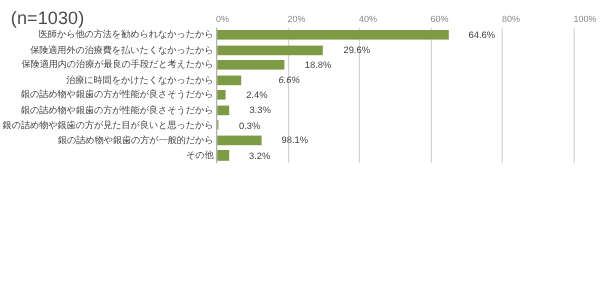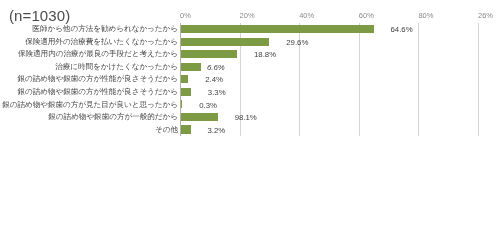--- a/index.html
+++ b/index.html
@@ -108,21 +108,21 @@
 <div id="chart-root">
 
   <div id="sample-size">(n=1030)</div>
 
   <div id="axis-row">
       <div class="axis-tick" style="left: 180px;">0%</div>
       <div class="axis-tick" style="left: 239.6px;">20%</div>
       <div class="axis-tick" style="left: 299.2px;">40%</div>
       <div class="axis-tick" style="left: 358.8px;">60%</div>
       <div class="axis-tick" style="left: 418.4px;">80%</div>
-      <div class="axis-tick" style="left: 478px;">26%</div>
+      <div class="axis-tick" style="left: 478px;">100%</div>
     </div>
 
   <div id="plot">
       <div class="gridline" style="left: 59.6px;"></div>
       <div class="gridline" style="left: 119.2px;"></div>
       <div class="gridline" style="left: 178.8px;"></div>
       <div class="gridline" style="left: 238.4px;"></div>
       <div class="gridline" style="left: 298px;"></div>
     </div>
   <div id="baseline"></div>
@@ -146,21 +146,21 @@
         <div class="cat-label">保険適用内の治療が最良の手段だと考えたから</div>
         <div class="bar-track">
           <div class="bar" style="width: 56.024px; background: rgb(125, 154, 69);"></div>
           <div class="val-label" style="left: 60.024px;">18.8%</div>
         </div>
       </div>
       <div class="bar-row">
         <div class="cat-label">治療に時間をかけたくなかったから</div>
         <div class="bar-track">
           <div class="bar" style="width: 19.668px; background: rgb(125, 154, 69);"></div>
-          <div class="val-label" style="left: 13px; font-style: italic;">6.6%</div>
+          <div class="val-label" style="left: 38px; font-style: italic;">6.6%</div>
         </div>
       </div>
       <div class="bar-row">
         <div class="cat-label">銀の詰め物や銀歯の方が性能が良さそうだから</div>
         <div class="bar-track">
           <div class="bar" style="width: 7.152px; background: rgb(125, 154, 69);"></div>
           <div class="val-label" style="left: 11.152px;">2.4%</div>
         </div>
       </div>
       <div class="bar-row">

